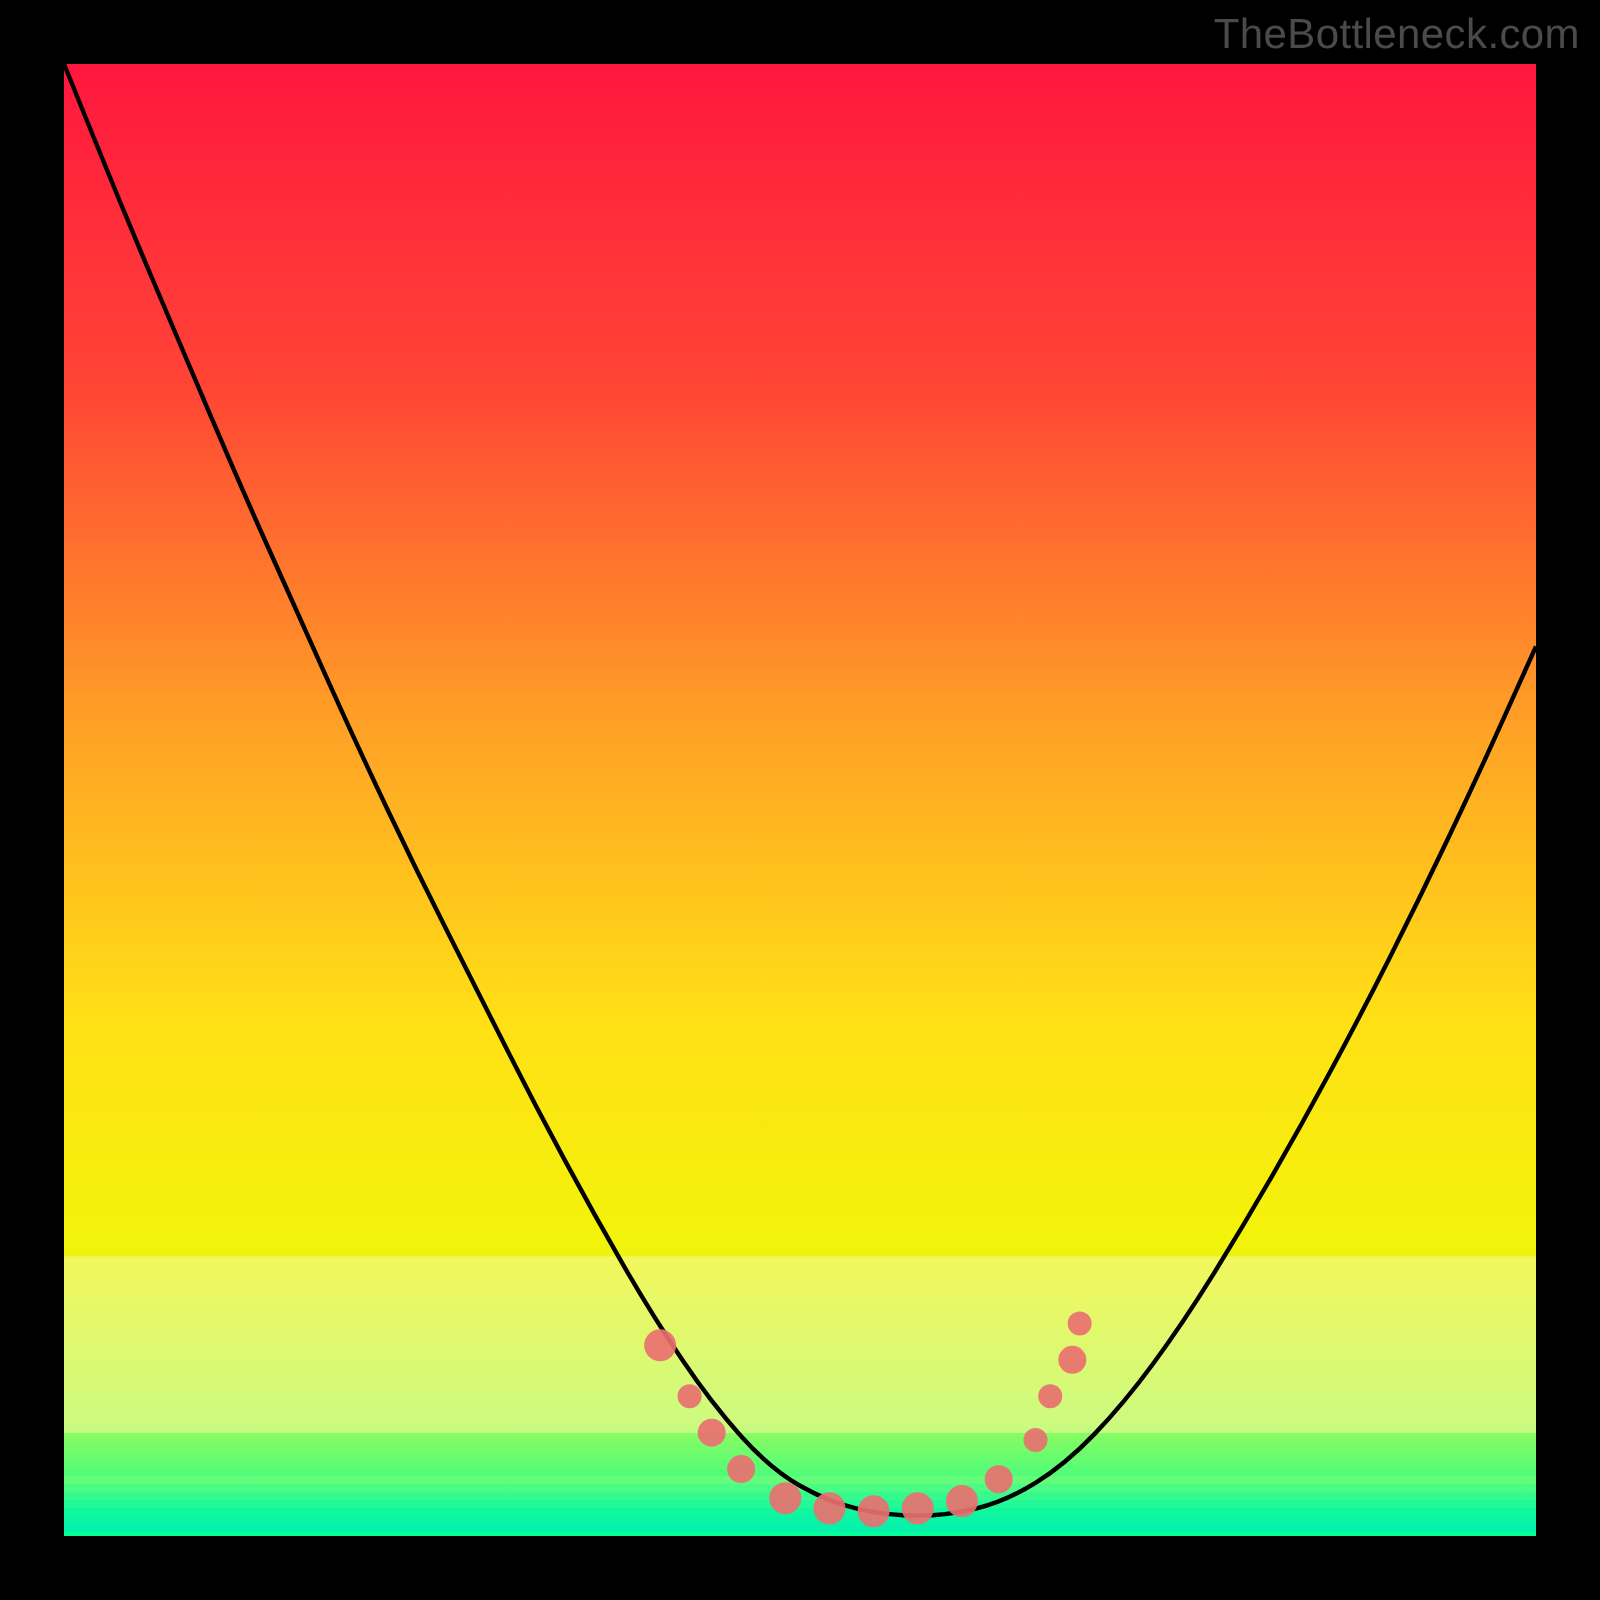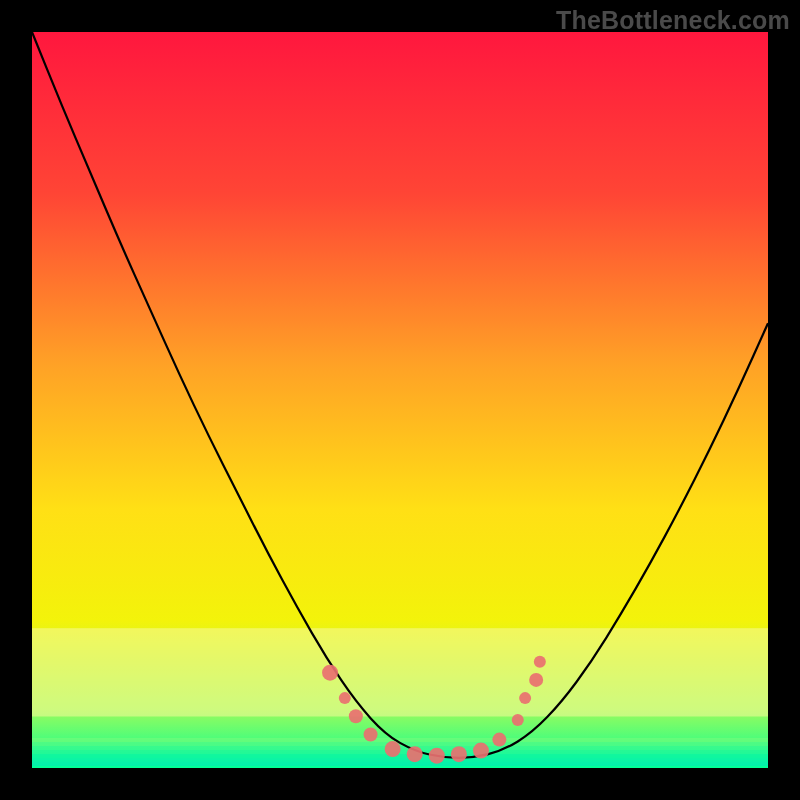--- a/index.html
+++ b/index.html
@@ -23,22 +23,22 @@
     left: 32px;
     width: 736px;
     height: 736px;
     overflow: hidden;
   }
   .watermark {
     position: absolute;
     top: 6px;
     right: 10px;
     color: #4a4a4a;
-    font-size: 25px;
-    font-weight: 700;
+    font-size: 21px;
+    font-weight: 400;
     letter-spacing: 0.2px;
     z-index: 10;
   }
   svg { display: block; }
 </style>
 </head>
 <body>
 
 <div class="frame">
 

